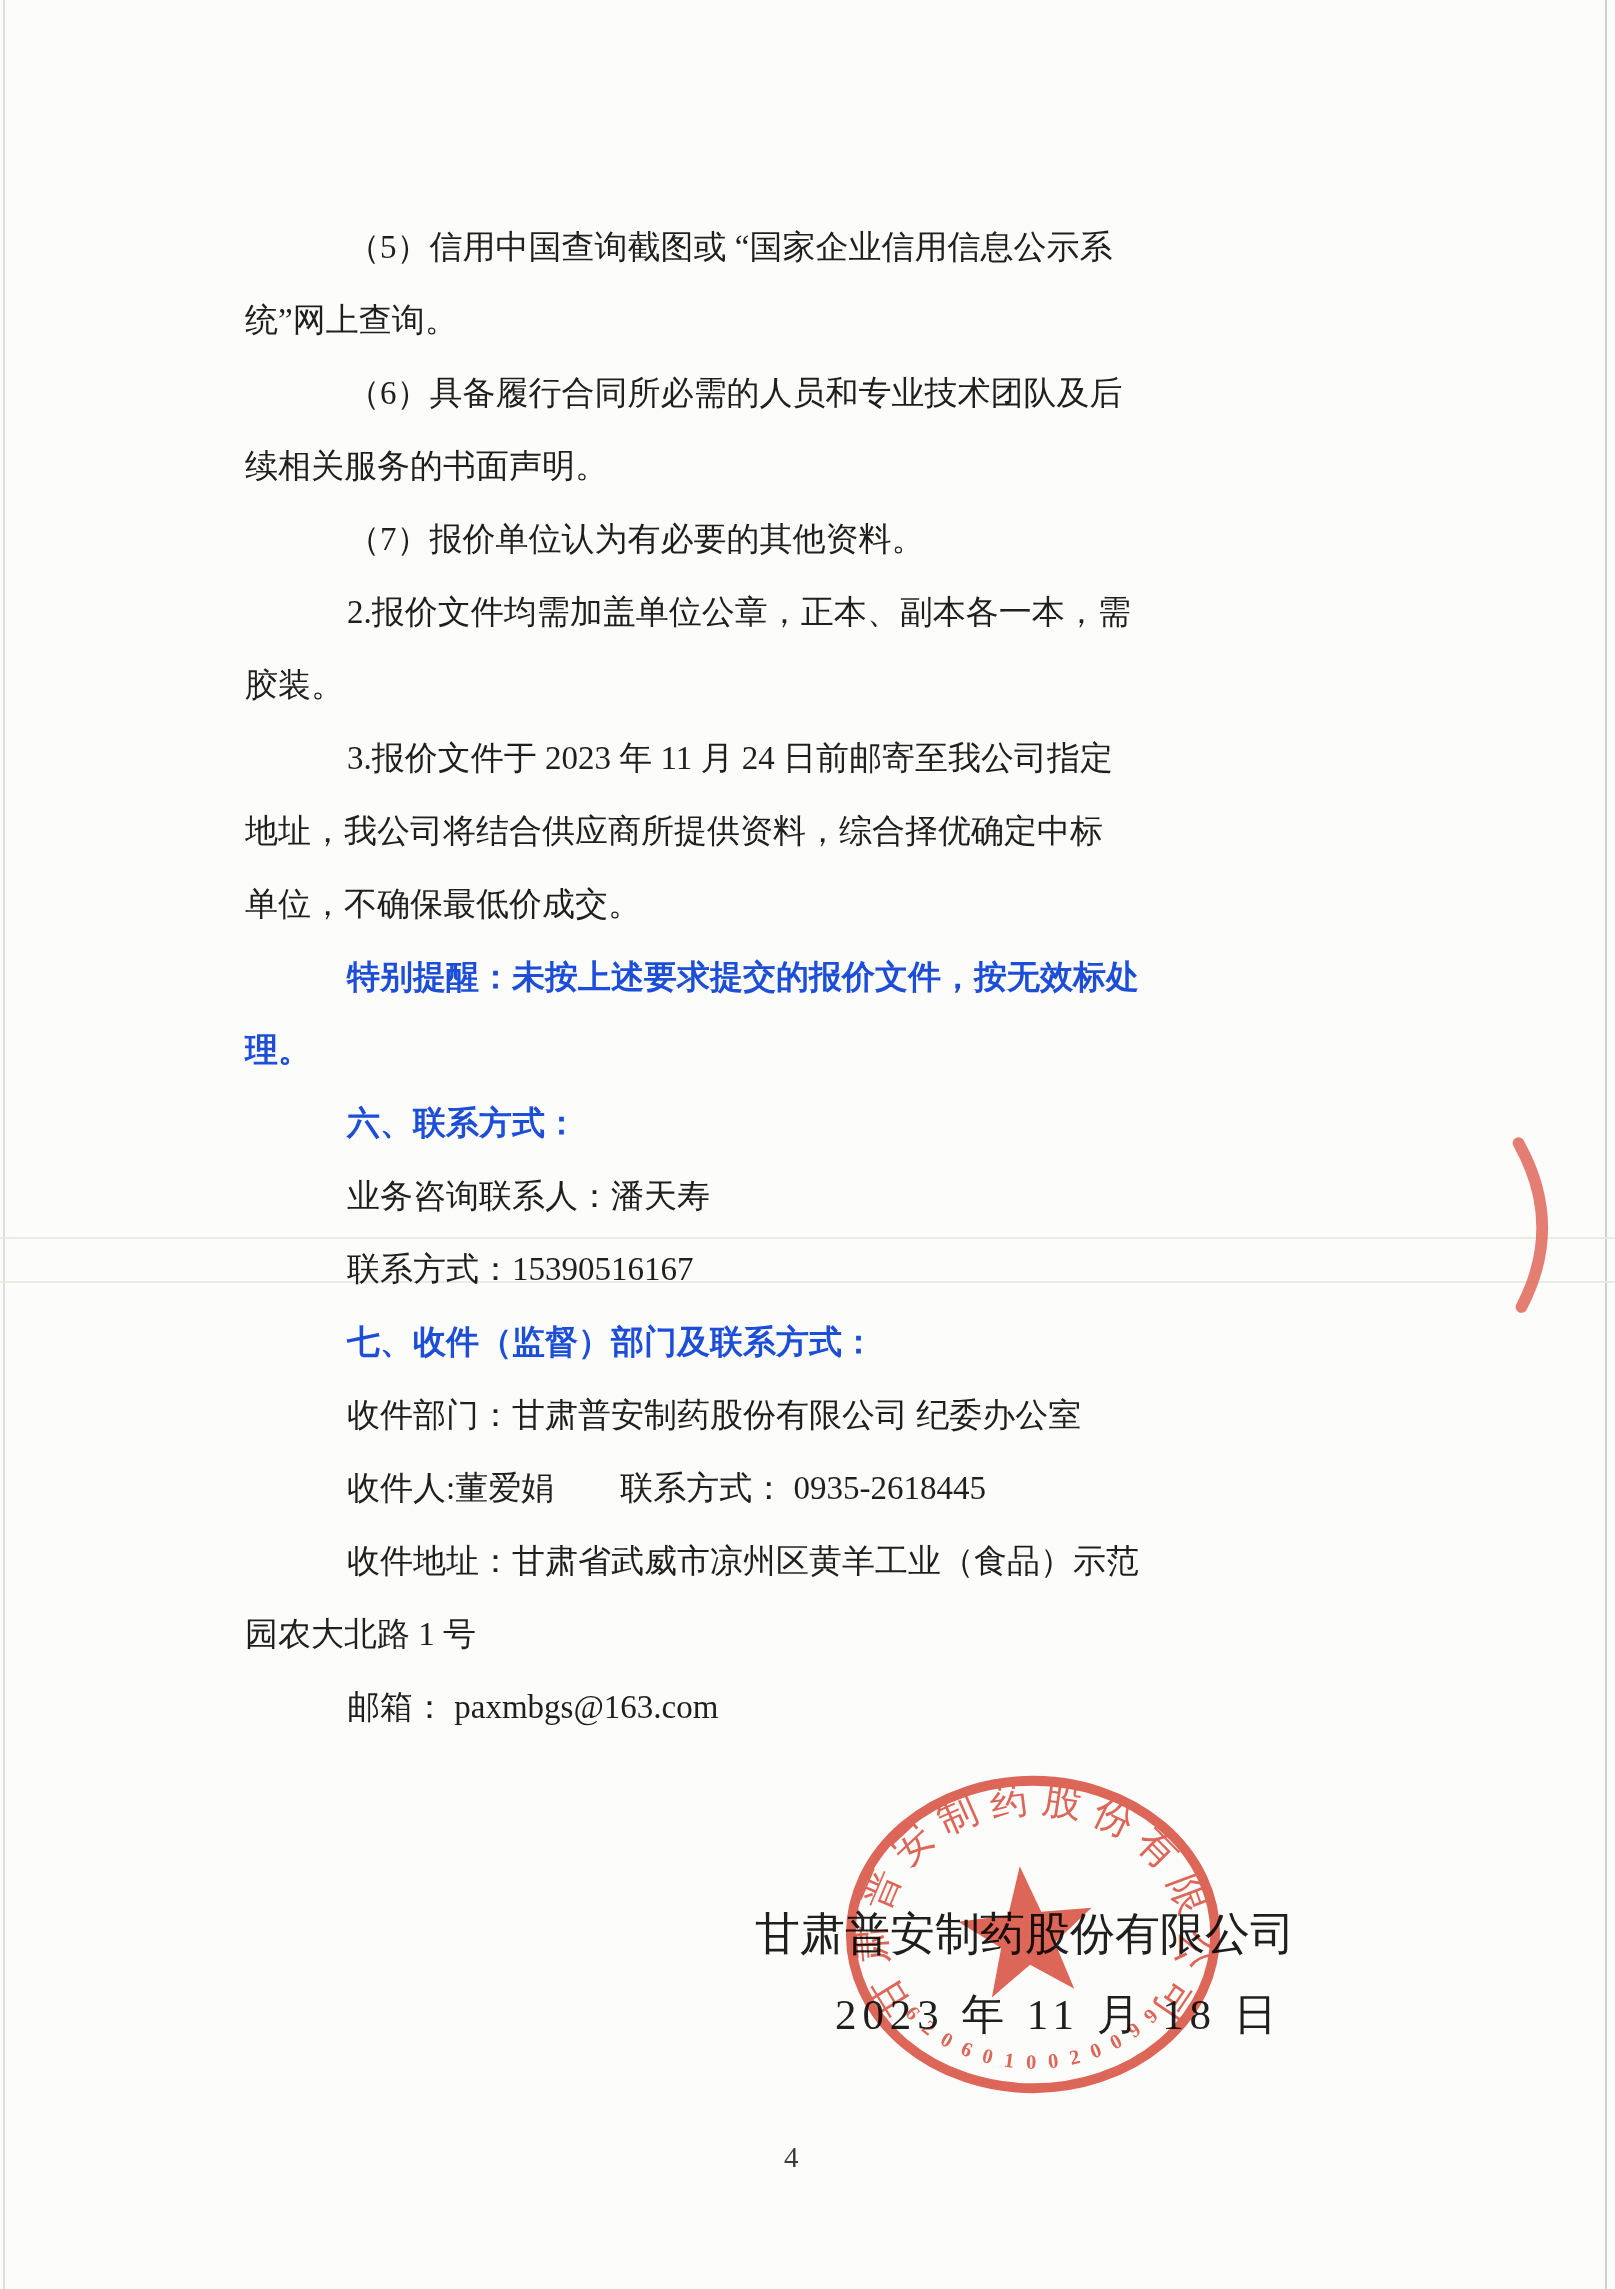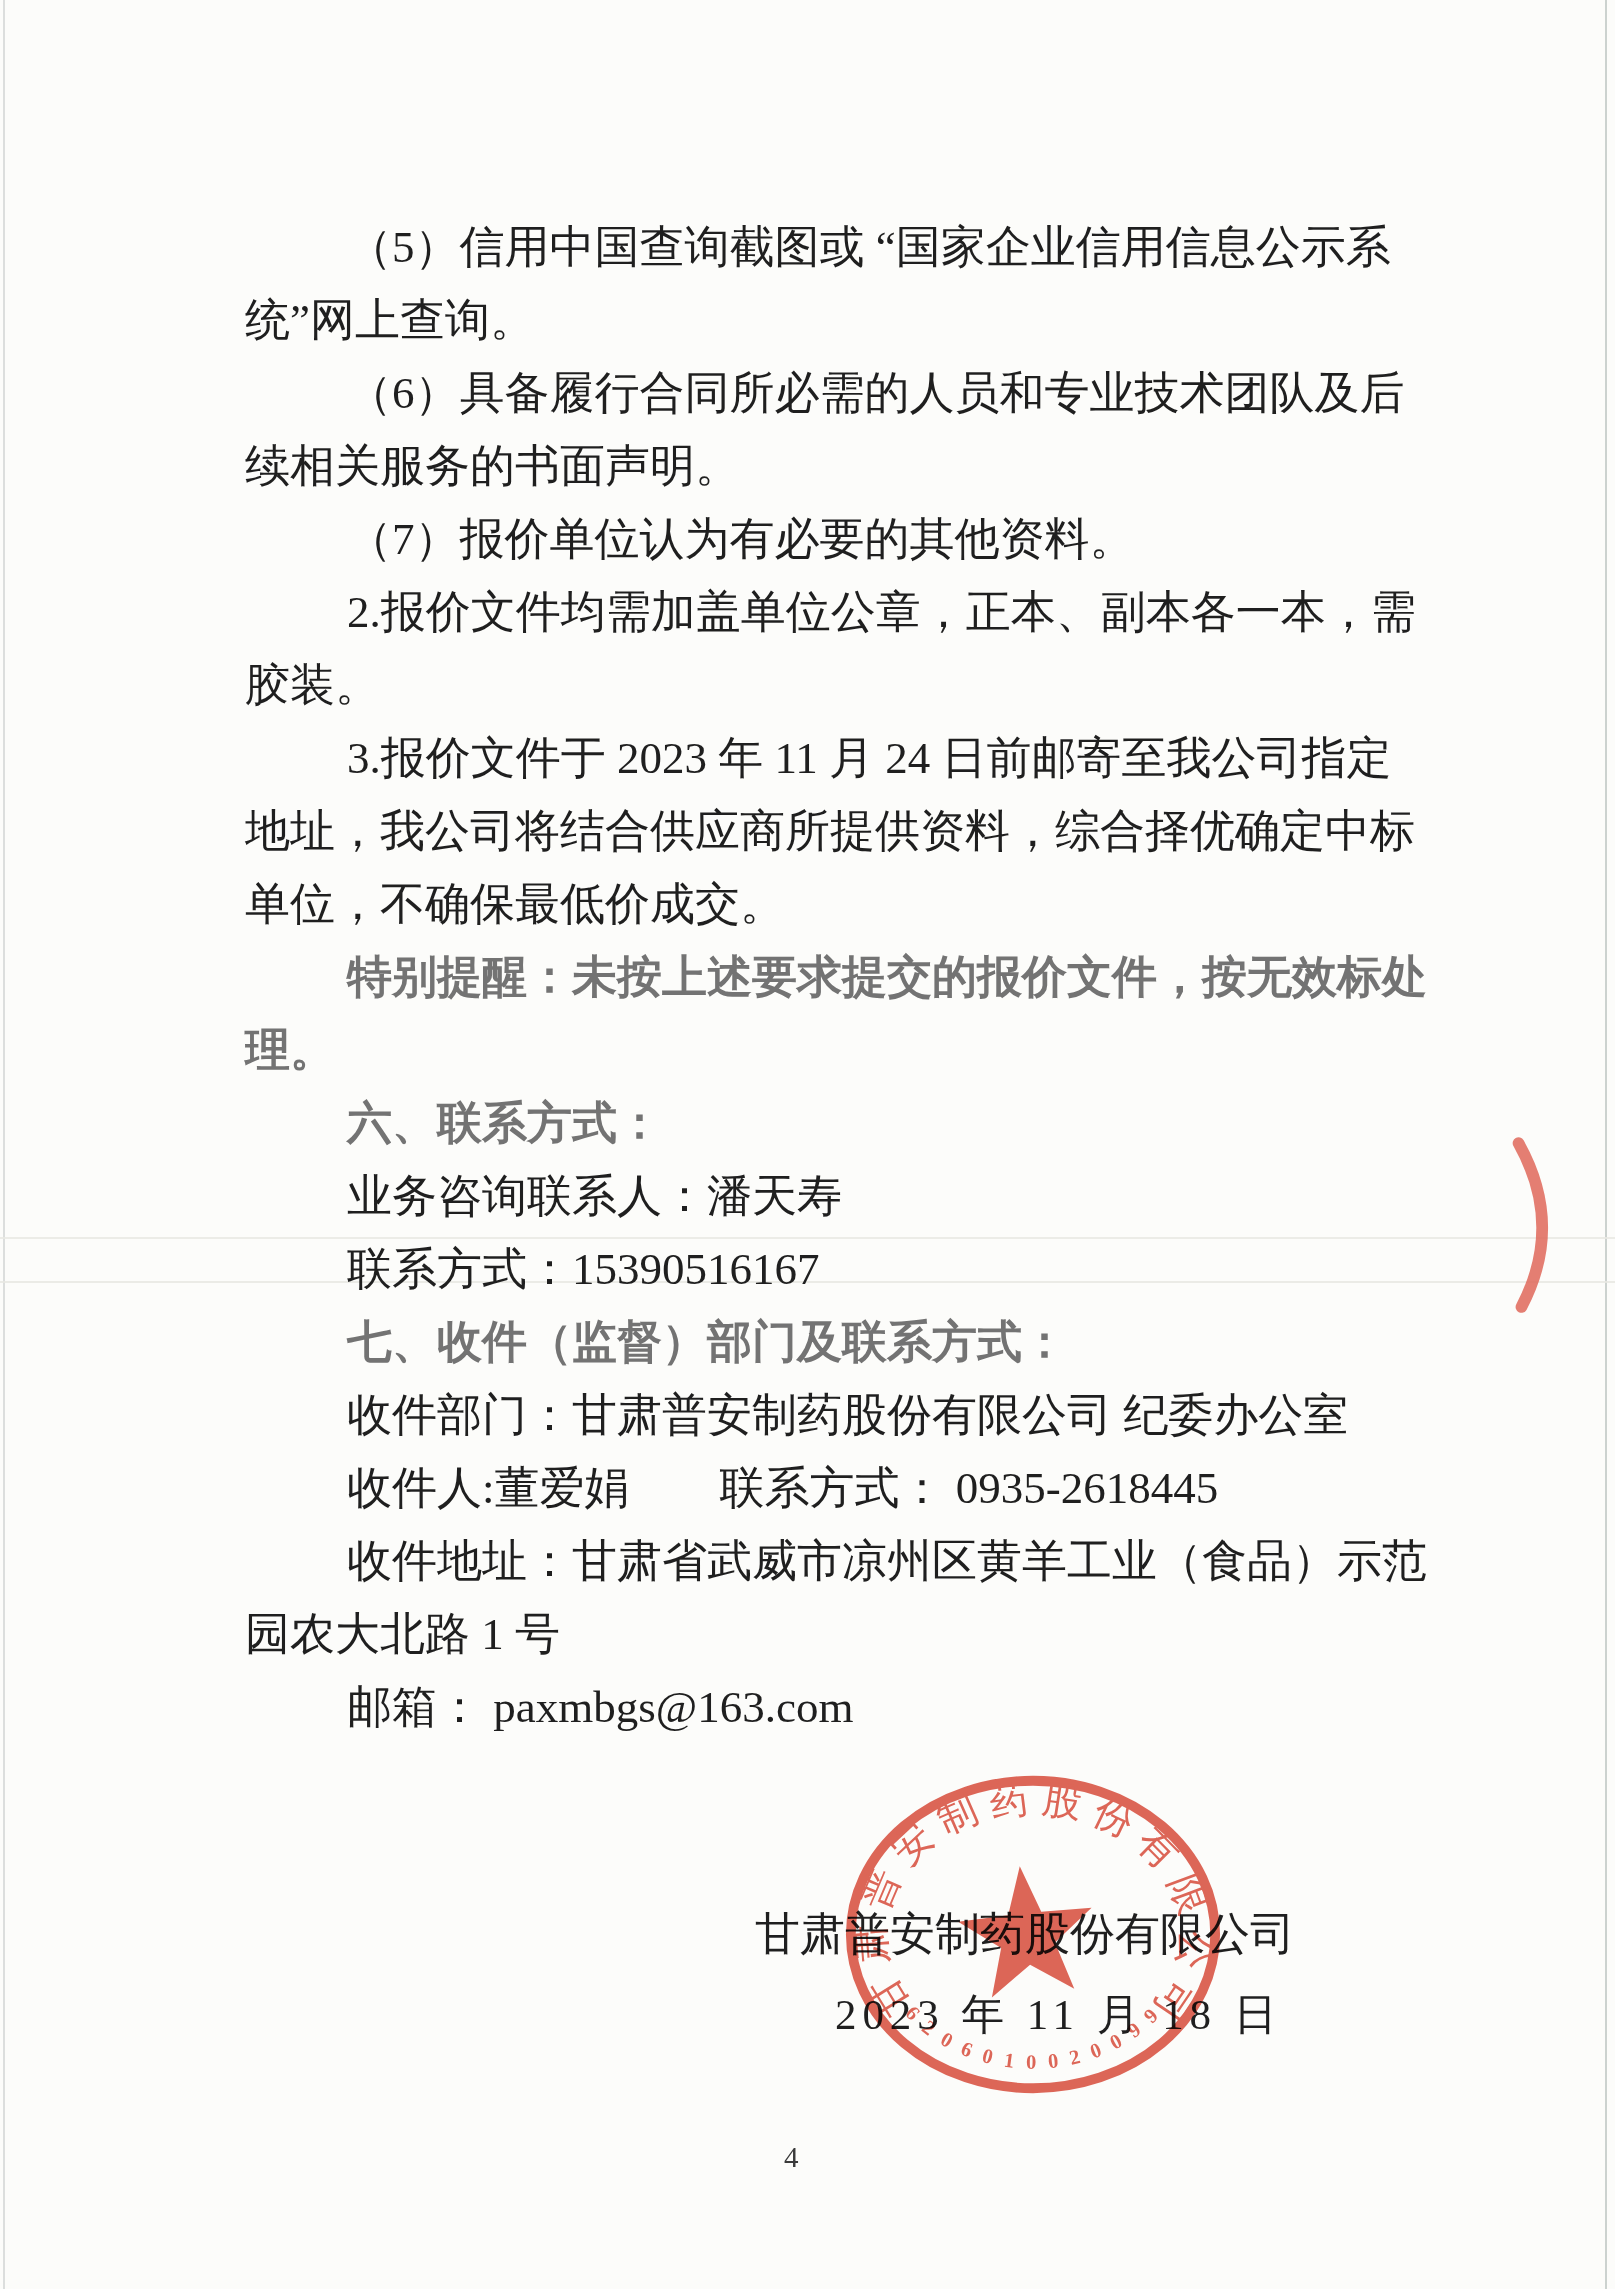--- a/index.html
+++ b/index.html
@@ -15,27 +15,27 @@
   .edge-v{position:absolute;top:0;bottom:0;width:2px;}
   .edge-left{left:2.9px;background:#dcdedd;}
   .edge-right{left:1605px;background:#ccd2cf;}
   .scanline{position:absolute;left:0;width:1615px;height:2px;opacity:.85;}
   .scanline-a{top:1237px;background:#e9e9e3;}
   .scanline-b{top:1281px;background:#e8e8e2;}
 
   
   #body-lines{
     position:absolute;left:245px;top:211px;
-    font-size:45px;line-height:73px;
+    font-size:33px;line-height:73px;
     white-space:pre;
     letter-spacing:0;
   }
   .bline{height:73px;}
   .bline.indent{padding-left:102px;}
-  .bline.bold{font-weight:700;color:#737373;}
+  .bline.bold{font-weight:700;color:#1d4ed8;}
 
   
   #sig-company{
     position:absolute;left:755px;top:1909px;
     font-size:45px;line-height:51px;white-space:pre;
   }
   #sig-date{
     position:absolute;left:835px;top:1990px;
     font-size:43px;line-height:49px;white-space:pre;
     letter-spacing:5.9px;

